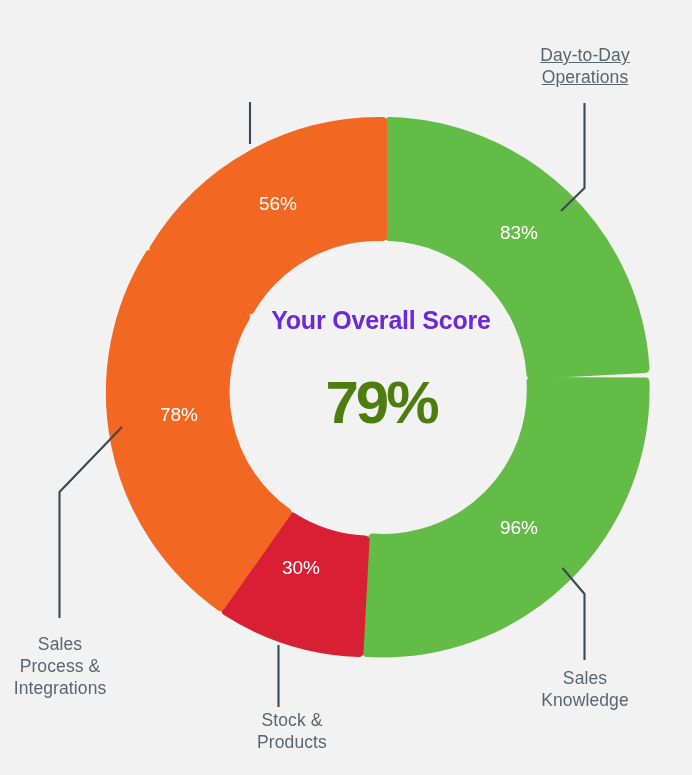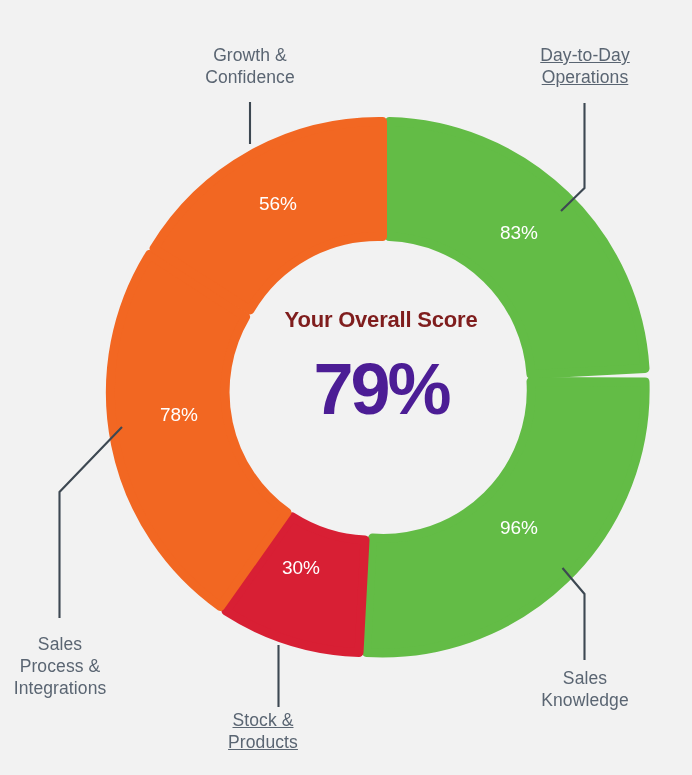--- a/index.html
+++ b/index.html
@@ -33,33 +33,33 @@
   }
 
   .center-wrap{
     position:absolute;
     left:246px; top:305px;
     width:270px; height:160px;
     text-align:center;
     pointer-events:none;
   }
   .center-title{
-    color:#7f1d1d;
-    font-size:22px;
+    color:#6d28d9;
+    font-size:25px;
     font-weight:bold;
     letter-spacing:-0.2px;
     line-height:30px;
   }
   .center-score{
-    color:#4c1d95;
-    font-size:72px;
+    color:#4d7c0f;
+    font-size:60px;
     font-weight:bold;
     line-height:104px;
     letter-spacing:-3px;
-    margin-top:2px;
+    margin-top:16px;
   }
 </style>
 </head>
 <body>
 
 <div id="stage">
 
   <svg class="chart" viewBox="0 0 692 775">
 
     <g>
@@ -117,29 +117,27 @@
       <text class="seg-value" x="179" y="416">78%</text>
       <text class="seg-value" x="278" y="205">56%</text>
     </g>
   </svg>
 
   <div class="center-wrap">
     <div class="center-title">Your Overall Score</div>
     <div class="center-score">79%</div>
   </div>
 
-  <div class="cat-label" style="left:170px;top:44px;width:160px;">Growth &amp;
-Confidence</div>
 
   <div class="cat-label" style="left:505px;top:44px;width:160px;text-decoration:underline;">Day-to-Day
 Operations</div>
 
   <div class="cat-label" style="left:505px;top:667px;width:160px;">Sales
 Knowledge</div>
 
-  <div class="cat-label" style="left:183px;top:709px;width:160px;text-decoration:underline;">Stock &amp;
+  <div class="cat-label" style="left:212px;top:709px;width:160px;">Stock &amp;
 Products</div>
 
   <div class="cat-label" style="left:-20px;top:633px;width:160px;">Sales
 Process &amp;
 Integrations</div>
 
 </div>
 
 </body></html>

